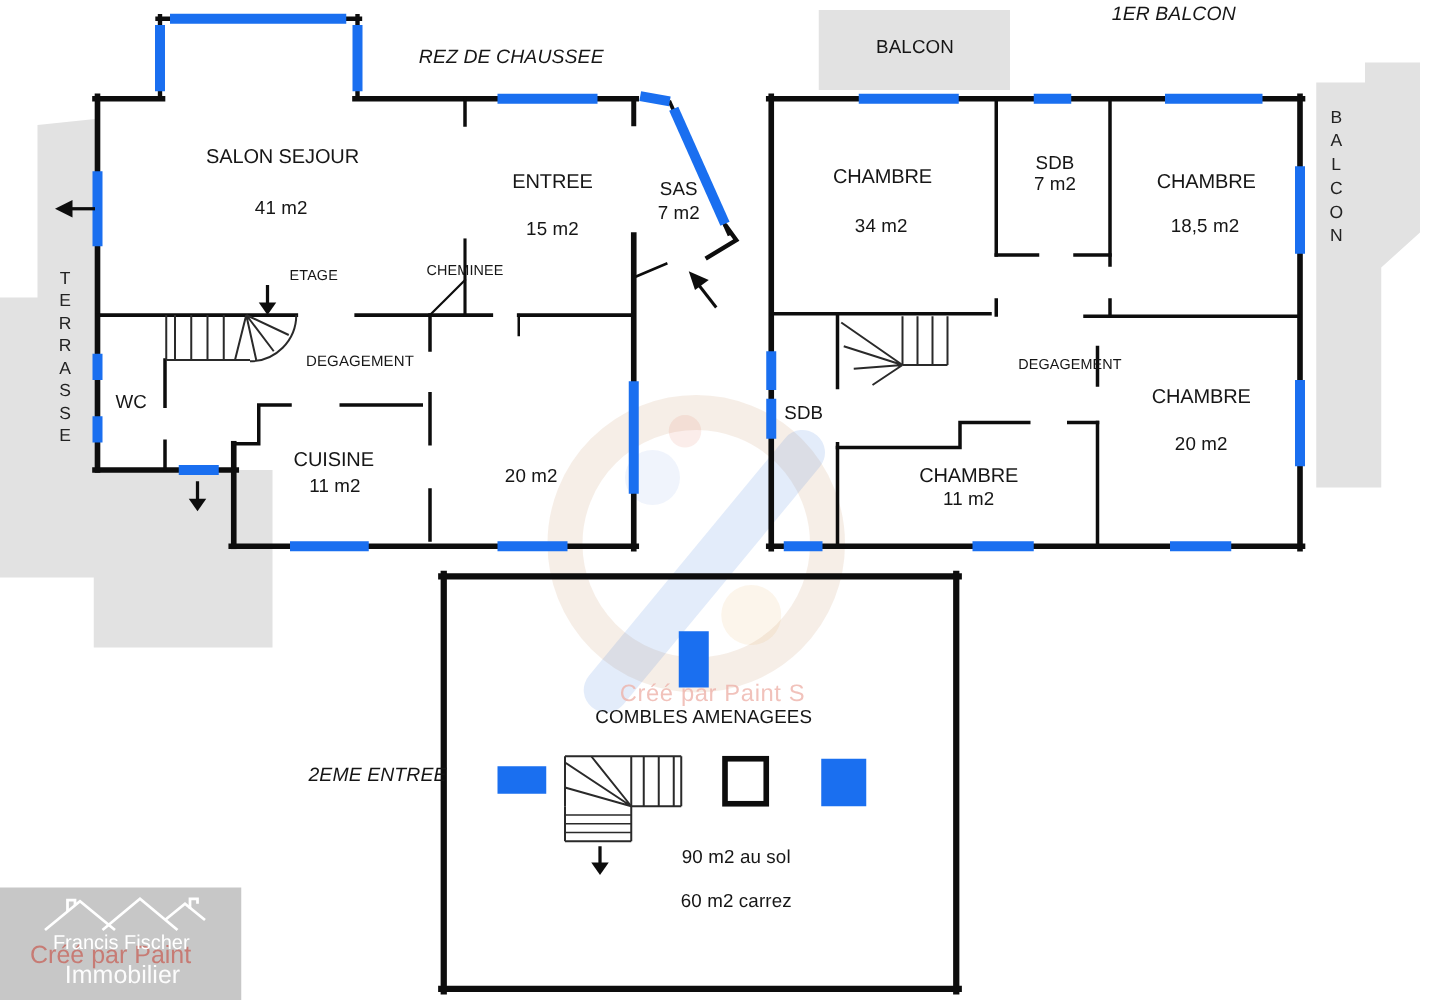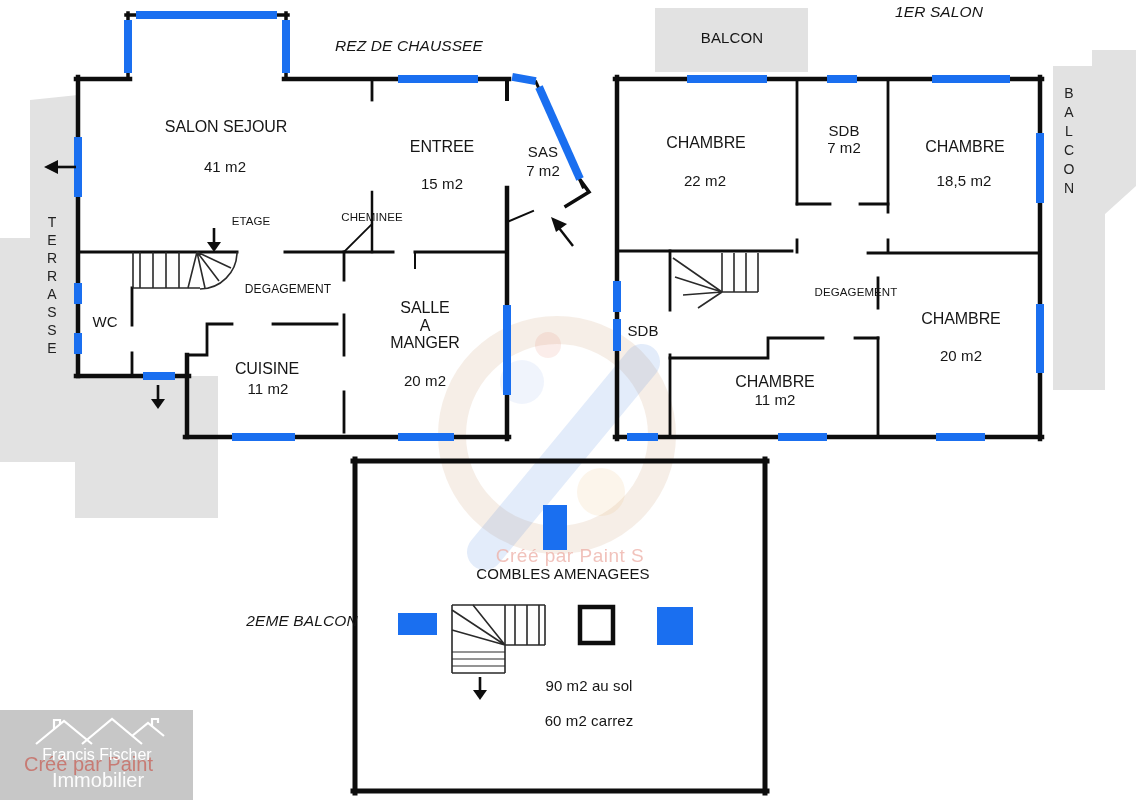--- a/index.html
+++ b/index.html
@@ -201,43 +201,40 @@
   <div class="lbl s16" style="left:442px;top:147px">ENTREE</div>
   <div class="lbl s15" style="left:442px;top:184px">15 m2</div>
   <div class="lbl s15" style="left:543px;top:152px">SAS</div>
   <div class="lbl s15" style="left:543px;top:171px">7 m2</div>
   <div class="lbl s11" style="left:336px;top:218px">CHEMINEE</div>
   <div class="lbl s11" style="left:215px;top:222px">ETAGE</div>
   <div class="lbl s12" style="left:288px;top:290px">DEGAGEMENT</div>
   <div class="lbl s15" style="left:105px;top:322px">WC</div>
   <div class="lbl s16" style="left:267px;top:369px">CUISINE</div>
   <div class="lbl s15" style="left:268px;top:389px">11 m2</div>
-  <div class="lbl s16 salle" style="left:425px;top:325px">SALLE
-A
-MANGER</div>
   <div class="lbl s15" style="left:425px;top:381px">20 m2</div>
   <div class="vt" style="left:52px;top:213px">TERRASSE</div>
 
-  <div class="lbl it" style="left:939px;top:12px">1ER SALON</div>
+  <div class="lbl it" style="left:939px;top:12px">1ER BALCON</div>
   <div class="lbl s15" style="left:732px;top:38px">BALCON</div>
   <div class="lbl s16" style="left:706px;top:143px">CHAMBRE</div>
-  <div class="lbl s15" style="left:705px;top:181px">22 m2</div>
+  <div class="lbl s15" style="left:705px;top:181px">34 m2</div>
   <div class="lbl s15" style="left:844px;top:131px">SDB</div>
   <div class="lbl s15" style="left:844px;top:148px">7 m2</div>
   <div class="lbl s16" style="left:965px;top:147px">CHAMBRE</div>
   <div class="lbl s15" style="left:964px;top:181px">18,5 m2</div>
   <div class="vt balcon" style="left:1069px;top:84px">BALCON</div>
   <div class="lbl s15" style="left:643px;top:331px">SDB</div>
   <div class="lbl s11" style="left:820px;top:293px">DEGAGEMENT</div>
   <div class="lbl s16" style="left:961px;top:319px">CHAMBRE</div>
   <div class="lbl s15" style="left:961px;top:356px">20 m2</div>
   <div class="lbl s16" style="left:775px;top:382px">CHAMBRE</div>
   <div class="lbl s15" style="left:775px;top:400px">11 m2</div>
 
-  <div class="lbl it" style="left:302px;top:621px">2EME BALCON</div>
+  <div class="lbl it" style="left:302px;top:621px">2EME ENTREE</div>
   <div class="lbl s15" style="left:563px;top:574px">COMBLES AMENAGEES</div>
   <div class="lbl s15" style="left:589px;top:686px">90 m2 au sol</div>
   <div class="lbl s15" style="left:589px;top:721px">60 m2 carrez</div>
 
   <div id="wm-center">Créé par Paint S</div>
 
   <div id="agency"></div>
   <div id="wm-agency">Créé par Paint</div>
   <svg id="agency-roof" width="145" height="32" viewBox="0 0 145 32">
     <g stroke="#ffffff" stroke-width="2.2" fill="none">

